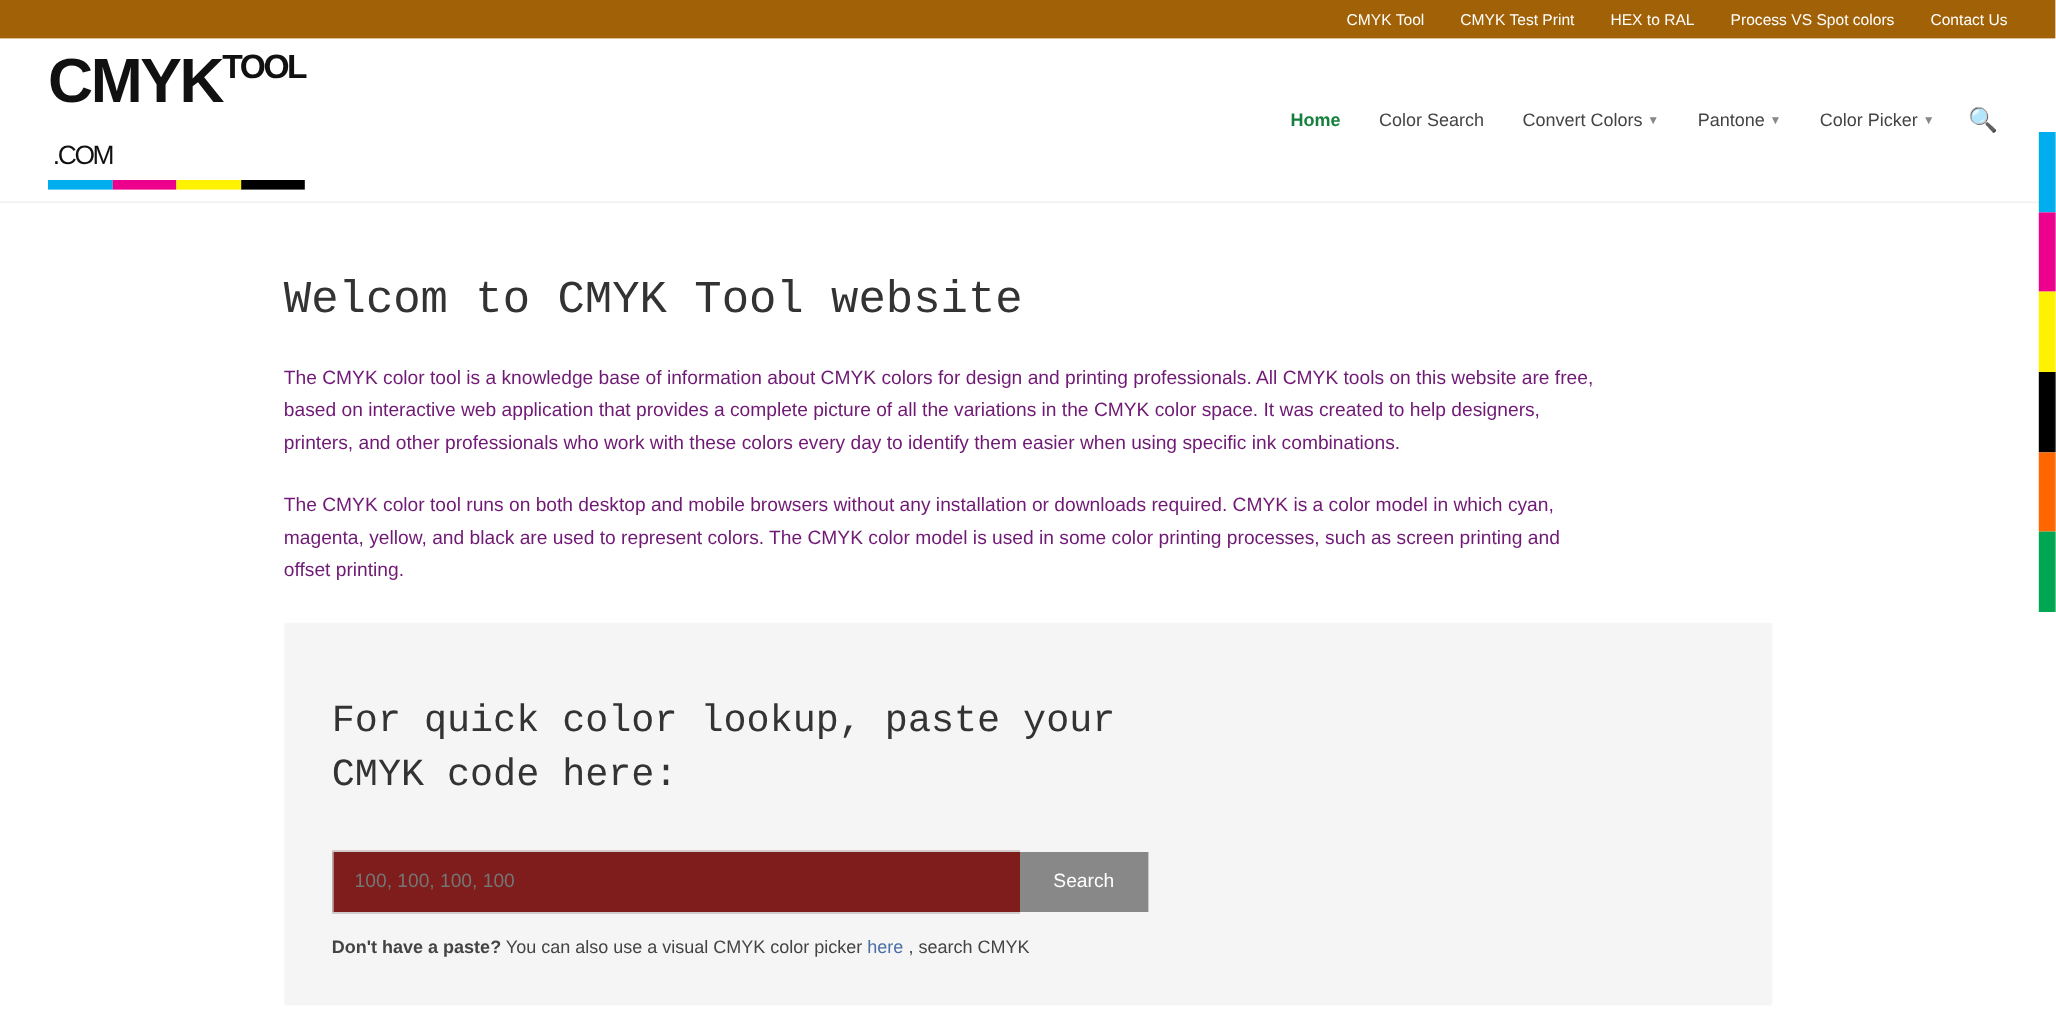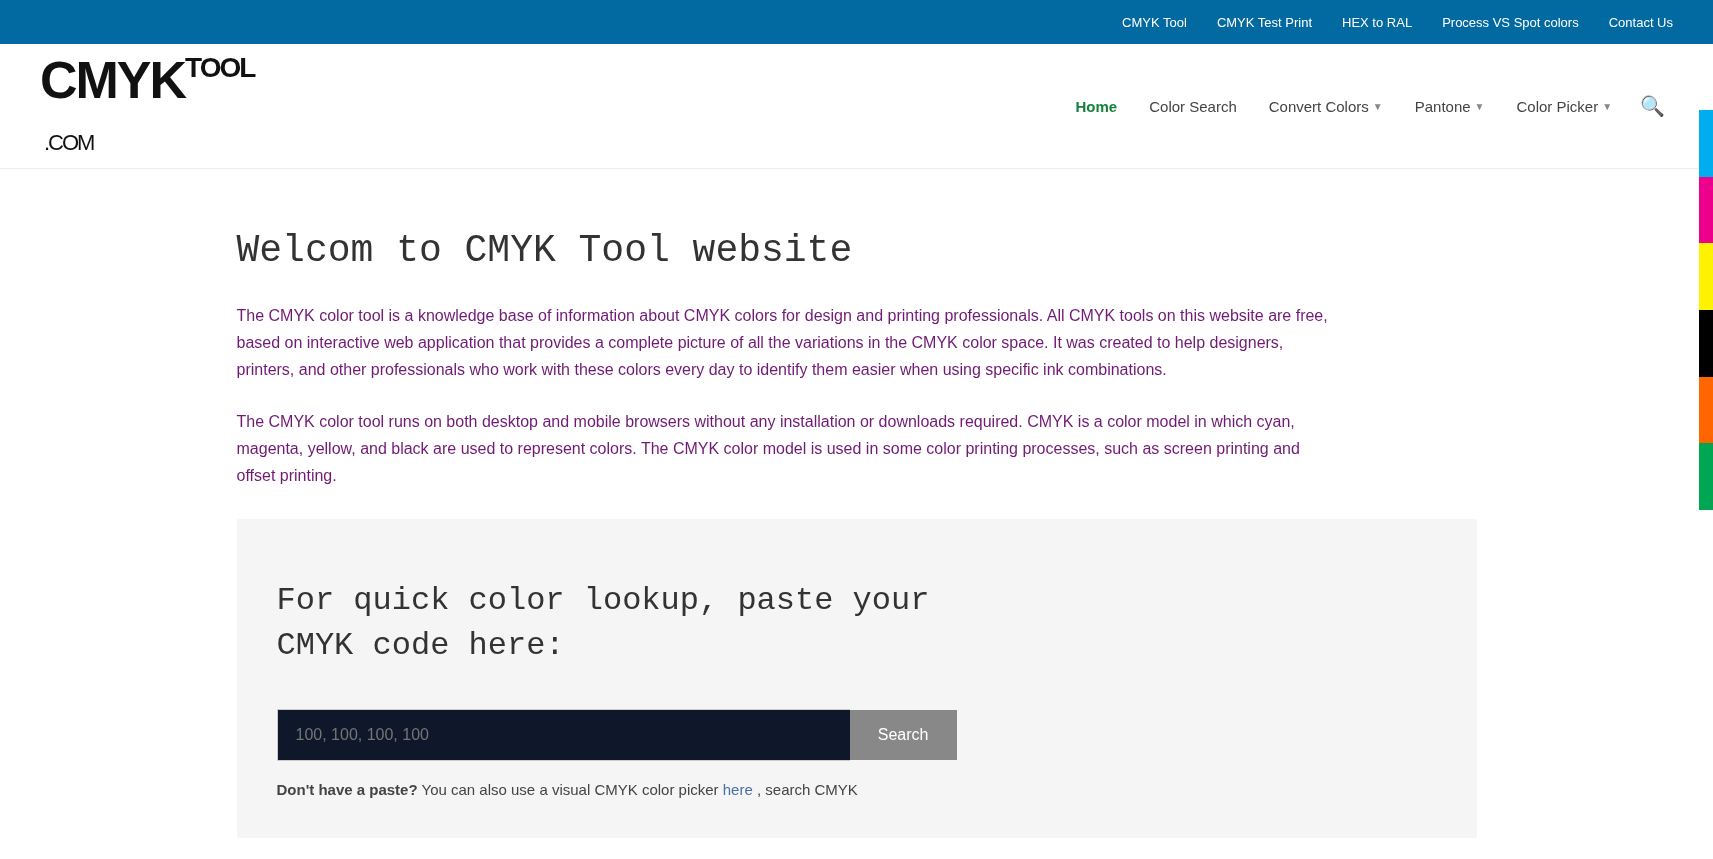--- a/index.html
+++ b/index.html
@@ -5,27 +5,27 @@
     * { margin: 0; padding: 0; box-sizing: border-box; }
 
     body {
       font-family: Arial, sans-serif;
       background: #fff;
       color: #333;
     }
 
     
     #top-bar {
-      background: #0369a1;
+      background: #a16207;
       color: #fff;
       display: flex;
       justify-content: flex-end;
       align-items: center;
       padding: 0 40px;
-      height: 44px;
+      height: 32px;
       font-size: 13px;
       gap: 30px;
     }
 
     #top-bar a {
       color: #fff;
       text-decoration: none;
       font-size: 13px;
       cursor: pointer;
     }
@@ -67,22 +67,21 @@
       margin-top: 4px;
     }
 
     #logo-color-bar .c { background: #00AEEF; flex: 1; }
     #logo-color-bar .m { background: #EC008C; flex: 1; }
     #logo-color-bar .y { background: #FFF200; flex: 1; }
     #logo-color-bar .k { background: #000; flex: 1; }
 
     #logo-wrap {
       display: flex;
-      flex-direction: row;
-      gap: 40px;
+      flex-direction: column;
     }
 
     
     #nav {
       display: flex;
       align-items: center;
       gap: 8px;
     }
 
     .nav-item {
@@ -163,21 +162,21 @@
     }
 
     #cmyk-input {
       flex: 1;
       padding: 16px 18px;
       font-size: 16px;
       border: 1px solid #ccc;
       border-right: none;
       outline: none;
       color: #999;
-      background: #0f172a;
+      background: #7f1d1d;
     }
 
     #search-btn {
       padding: 16px 28px;
       background: #888;
       color: #ffffff;
       border: none;
       font-size: 16px;
       cursor: pointer;
       white-space: nowrap;

